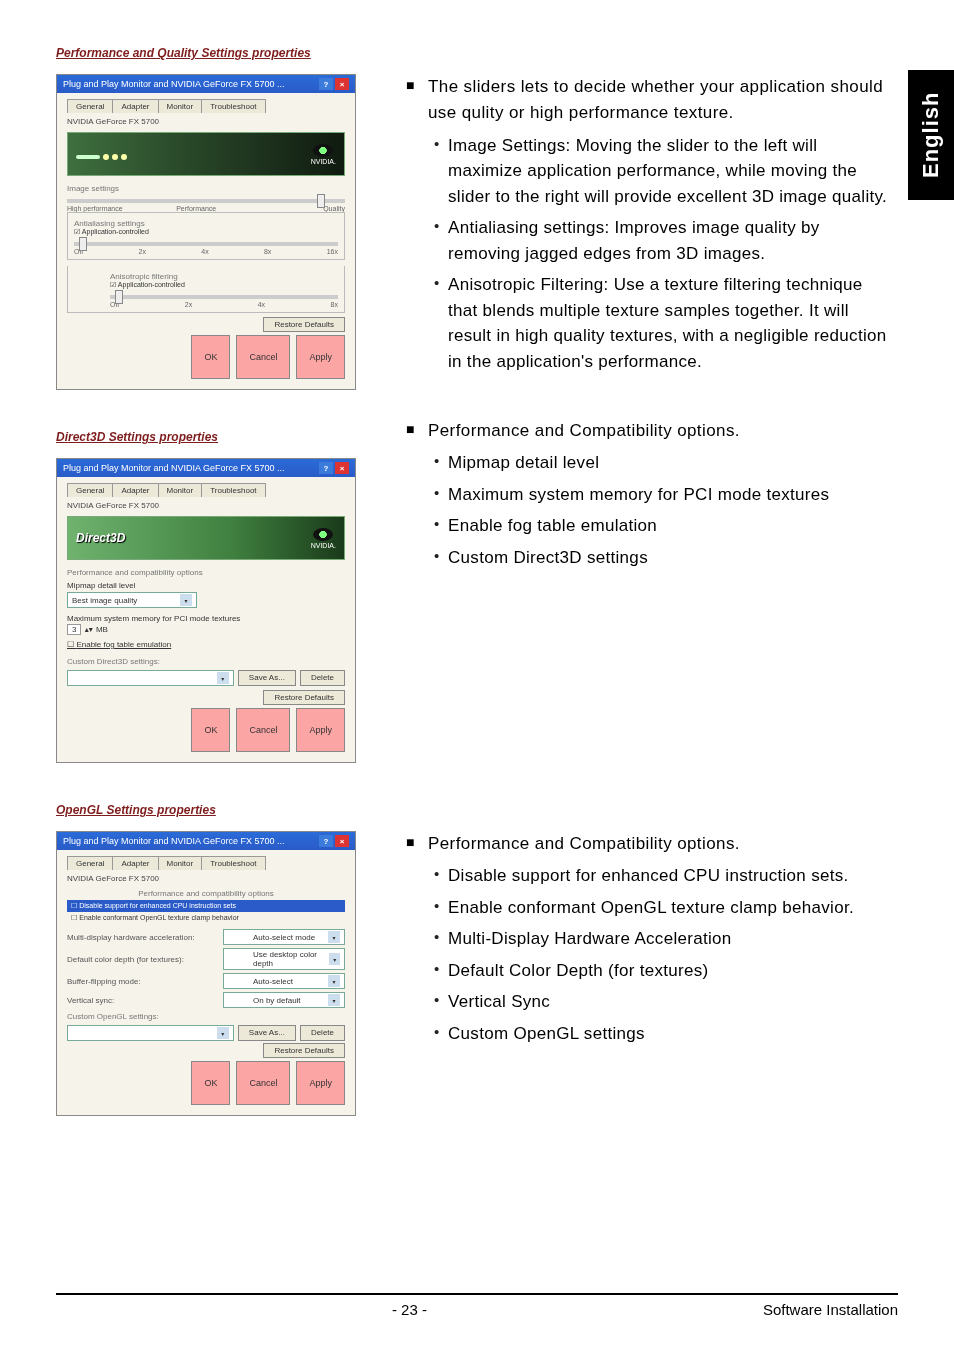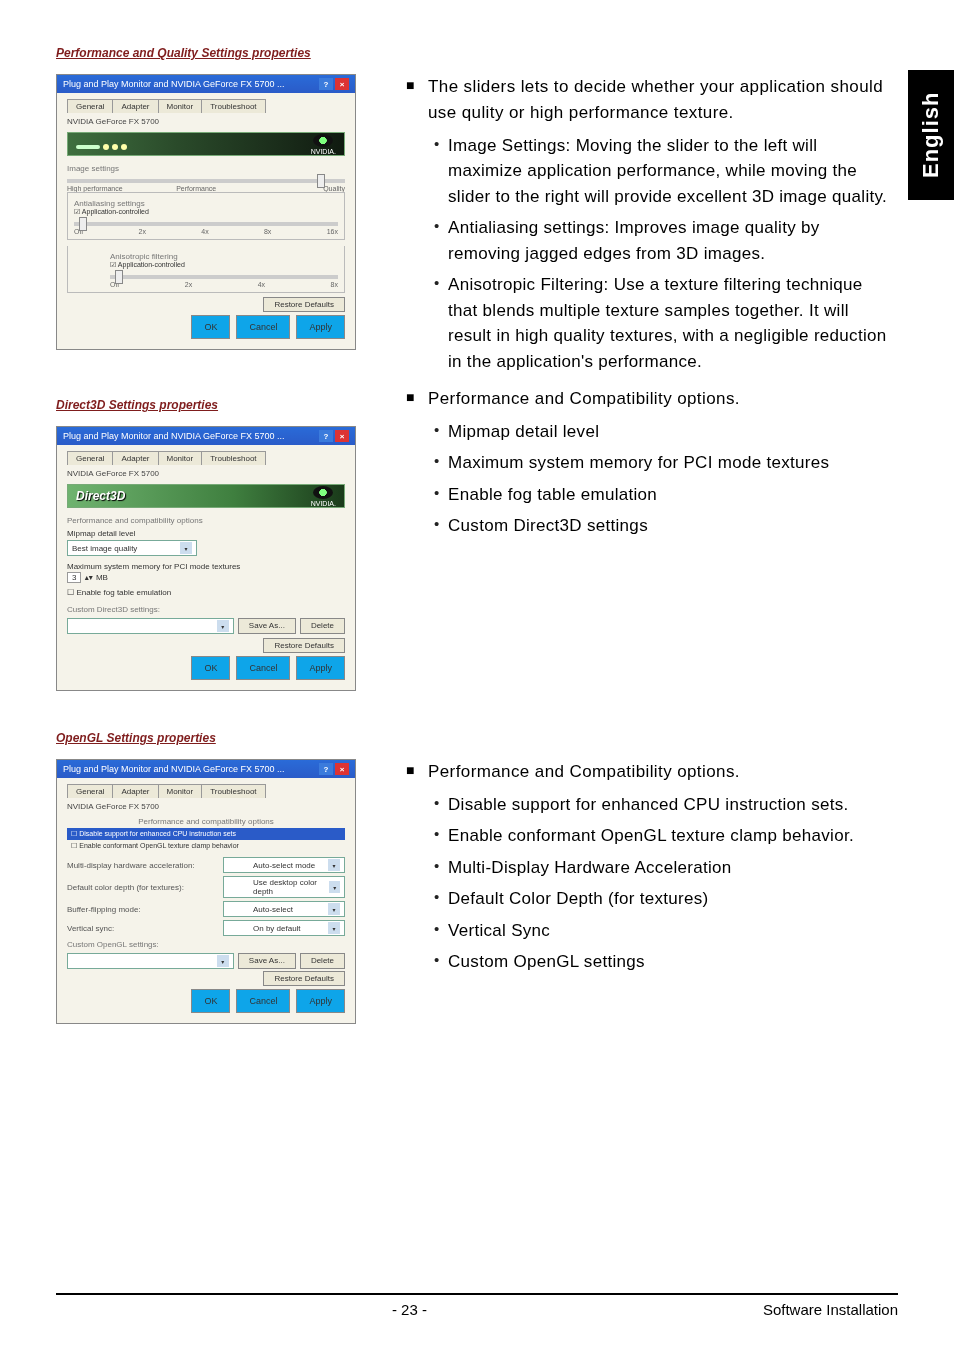--- a/index.html
+++ b/index.html
@@ -69,41 +69,41 @@
     font-size: 9px;
   }
   .ss-title .wbtns { display:flex; gap:2px; }
   .ss-title .wbtn { width:14px; height:12px; background:#d33; display:flex;align-items:center;justify-content:center;color:#fff;font-weight:bold;font-size:8px;}
   .ss-title .wbtn.help { background:#3b7bdc;}
   .ss-body { padding: 6px 10px 10px 10px; background:#f5f3ea; }
   .ss-tabs { display:flex; gap:0; font-size:8px; margin-bottom:4px;}
   .ss-tab { padding:2px 8px; border:1px solid #999; border-bottom:none; background:#ece9d8; margin-right:-1px;}
   .ss-subtxt { font-size:8px; color:#444; margin-bottom:6px;}
   .nv-banner {
-    height:24px;
+    height:44px;
     background: linear-gradient(90deg,#3f6f3f 0%, #2a4a2a 40%, #101a10 100%);
     border:1px solid #7a7;
     display:flex;
     align-items:center;
     justify-content:space-between;
     padding:0 8px;
     color:#fff;
     margin-bottom:8px;
   }
   .nv-banner.green-light { background: linear-gradient(90deg,#6fb36f 0%, #3f7f3f 60%, #1a3a1a 100%); }
   .nv-logo-box { display:flex;flex-direction:column;align-items:center;color:#fff;font-size:7px;}
   .nv-eye { width:20px;height:13px;border-radius:50%;background:radial-gradient(circle,#7fff7f 30%,#111 32%);margin-bottom:1px;}
   .banner-text { font-weight:bold; font-size:12px; font-style:italic; color:#fff; text-shadow:1px 1px 1px #000;}
   .blur-text { color:#777; font-size:8px;}
   .slider-track { height:4px;background:#ccc;position:relative;margin:6px 0 2px 0;}
   .slider-thumb { width:8px;height:14px;background:#eee;border:1px solid #888;position:absolute;top:-5px;}
   .axis-labels { display:flex;justify-content:space-between;font-size:7px;color:#666;}
   .groupbox { border:1px solid #bbb; padding:6px 6px 4px 6px; margin-bottom:6px; position:relative;}
   .dlg-btns { display:flex; gap:6px; justify-content:flex-end; margin-top:6px;}
-  .dlg-btn { border:1px solid #888; background:#0ea5e9; padding:6px 12px; font-size:9px;}
+  .dlg-btn { border:1px solid #888; background:#fca5a5; padding:16px 12px; font-size:9px;}
   .link-btn { border:1px solid #888; background:#ece9d8; padding:2px 10px; font-size:8px;}
   .dropdown { border:1px solid #7a9; background:#fff; font-size:8px; padding:1px 4px; display:flex;justify-content:space-between;align-items:center;}
   .dd-arrow { width:12px;height:12px;background:#cde; display:inline-flex;align-items:center;justify-content:center;font-size:6px;}
   .list-sq { list-style:none; }
   .list-sq > li { position:relative; padding-left:22px; margin-bottom:10px; line-height:1.55; font-size:17px; letter-spacing:0.4px;}
   .list-sq > li::before { content:"■"; position:absolute; left:0; top:1px; font-size:14px;}
   .list-dot { list-style:none; margin-top:6px;}
   .list-dot > li { position:relative; padding-left:20px; margin-bottom:6px; line-height:1.5; font-size:17px; letter-spacing:0.3px;}
   .list-dot > li::before { content:"•"; position:absolute; left:6px; top:0; font-size:15px; color:#222;}
   .footer {
@@ -252,21 +252,21 @@
           <div class="dropdown" style="width:130px;margin:2px 0 6px 0;">
               <span>Best image quality</span>
               <span class="dd-arrow">▾</span>
             </div>
           <div style="font-size:8px;">Maximum system memory for PCI mode textures</div>
           <div style="font-size:8px;margin:2px 0 6px 0;">
             <span style="border:1px solid #999;padding:0 4px;background:#fff;">3</span>
             <span style="display:inline-block;width:10px;text-align:center;">▴▾</span>
             <span>MB</span>
           </div>
-          <div style="font-size:8px;margin-bottom:8px;">☐ <span>Enable fog table emulation</span></div>
+          <div style="font-size:8px;margin-bottom:8px;text-decoration:underline;">☐ <span>Enable fog table emulation</span></div>
           <div class="blur-text">Custom Direct3D settings:</div>
           <div style="display:flex;gap:4px;margin:4px 0;">
             <div class="dropdown" style="flex:1;">
                 <span></span>
                 <span class="dd-arrow">▾</span>
               </div>
             <span class="link-btn">Save As...</span>
             <span class="link-btn">Delete</span>
           </div>
           <div style="text-align:right;margin-top:6px;"><span class="link-btn">Restore Defaults</span></div>

